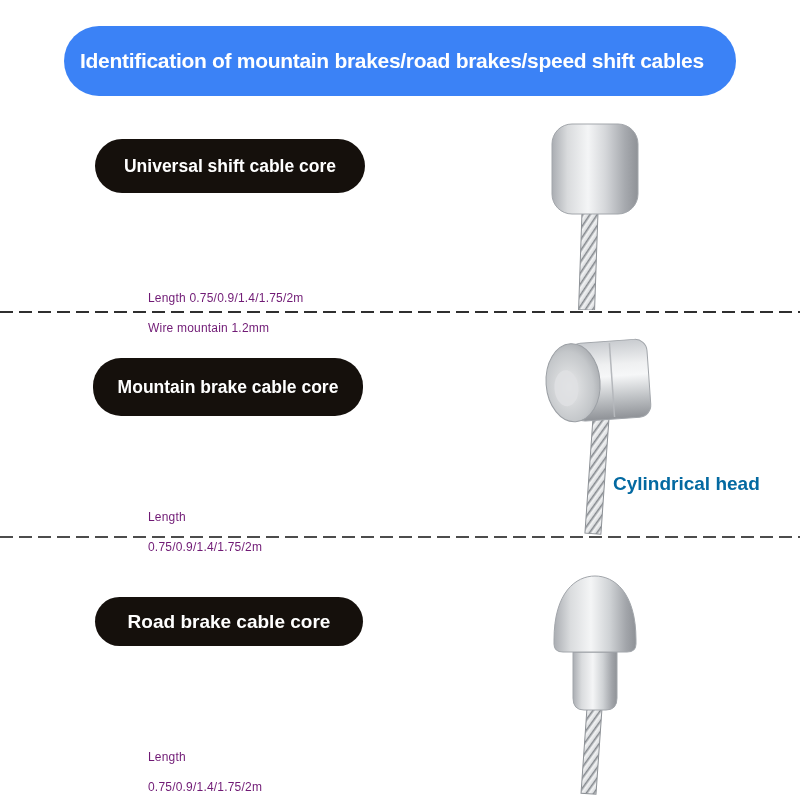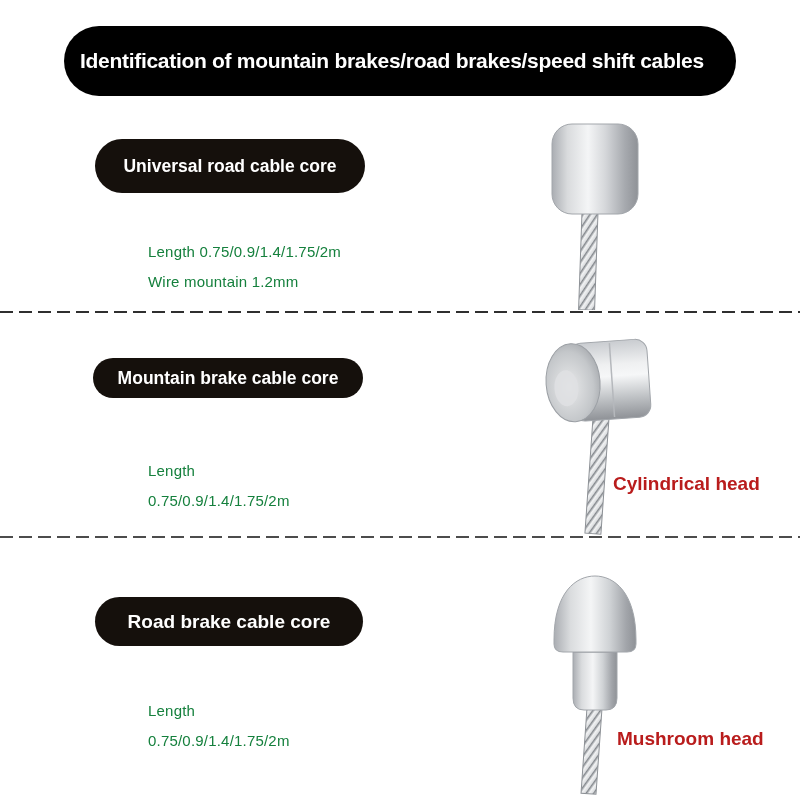--- a/index.html
+++ b/index.html
@@ -2,69 +2,70 @@
 <html><head>
 <meta charset="utf-8">
 <style>
   html,body{margin:0;padding:0;background:#ffffff;}
   .page{
     position:relative;width:800px;height:800px;background:#ffffff;overflow:hidden;
     font-family:"Liberation Sans", sans-serif;
   }
   .banner{
     position:absolute;left:64px;top:26px;width:672px;height:70px;
-    background:#000000;border-radius:36px;
+    background:#3b82f6;border-radius:36px;
     display:flex;align-items:center;box-sizing:border-box;padding-left:16px;
     color:#ffffff;font-size:21px;font-weight:700;letter-spacing:-0.3px;
   }
   .pill{
     position:absolute;background:#15100c;border-radius:28px;
     display:flex;align-items:center;justify-content:center;box-sizing:border-box;
     color:#ffffff;font-weight:700;padding:0 16px;white-space:nowrap;
   }
   .pill-1{left:95px;top:139px;width:270px;height:54px;font-size:17.5px;}
-  .pill-2{left:93px;top:358px;width:270px;height:40px;font-size:17.5px;}
+  .pill-2{left:93px;top:358px;width:270px;height:58px;font-size:17.5px;}
   .pill-3{left:95px;top:597px;width:268px;height:49px;font-size:19px;font-weight:800;}
   .spec{
-    position:absolute;left:148px;color:#15803d;font-size:15px;letter-spacing:0.2px;
+    position:absolute;left:148px;color:#701a75;font-size:12px;letter-spacing:0.2px;
     white-space:nowrap;
+    margin-top:48px;
   }
   .spec-1a{top:243px;}
   .spec-1b{top:273px;}
   .spec-2a{top:462px;}
   .spec-2b{top:492px;}
   .spec-3a{top:702px;}
   .spec-3b{top:732px;}
   .dashed{
     position:absolute;left:0;width:800px;height:2px;
     background:repeating-linear-gradient(90deg,#2f2f2f 0 13px,transparent 13px 19px);
   }
   .dashed-1{top:311px;}
   .dashed-2{top:536px;background:repeating-linear-gradient(90deg,#4c4c4c 0 13px,transparent 13px 19px);}
   .illus{position:absolute;}
   .illus-1{left:530px;top:118px;}
   .illus-2{left:535px;top:336px;}
   .illus-3{left:540px;top:568px;}
   .annotation{
-    position:absolute;color:#b91c1c;font-size:19px;font-weight:600;white-space:nowrap;
+    position:absolute;color:#0369a1;font-size:19px;font-weight:600;white-space:nowrap;
   }
   .annotation-2{left:613px;top:473px;}
   .annotation-3{left:617px;top:728px;}
 </style>
 </head>
 <body>
 
 <div class="page">
 
   <div class="banner">
     <span>Identification of mountain brakes/road brakes/speed shift cables</span>
   </div>
 
   <div class="pill pill-1">
-    <span>Universal road cable core</span>
+    <span>Universal shift cable core</span>
   </div>
   <div class="spec spec-1a">Length 0.75/0.9/1.4/1.75/2m</div>
   <div class="spec spec-1b">Wire mountain 1.2mm</div>
 
   <svg class="illus illus-1" width="130" height="192" viewBox="0 0 130 192">
     <defs>
       <linearGradient id="met1" x1="0" y1="0" x2="1" y2="0">
         <stop offset="0" stop-color="#aaadb2"></stop>
         <stop offset="0.18" stop-color="#d9dbdd"></stop>
         <stop offset="0.42" stop-color="#f4f5f6"></stop>
@@ -155,15 +156,14 @@
     <g transform="rotate(4 55 140)">
       <rect x="47" y="138" width="15" height="88" fill="url(#braid3)" stroke="#8d9196" stroke-width="1"></rect>
     </g>
     <g>
       <path d="M33,82 L77,82 L77,130 Q77,142 66,142 L44,142 Q33,142 33,130 Z" fill="url(#met3)" stroke="#a2a6ab" stroke-width="1"></path>
       <path d="M14,72 C14,24 36,8 55,8 C74,8 96,24 96,72 L96,76 Q96,84 87,84 L23,84 Q14,84 14,76 Z" fill="url(#met3)" stroke="#a2a6ab" stroke-width="1"></path>
       <line x1="33" y1="84.5" x2="77" y2="84.5" stroke="#9da1a6" opacity="0.6"></line>
     </g>
   </svg>
 
-  <div class="annotation annotation-3">Mushroom head</div>
 
 </div>
 
 </body></html>

